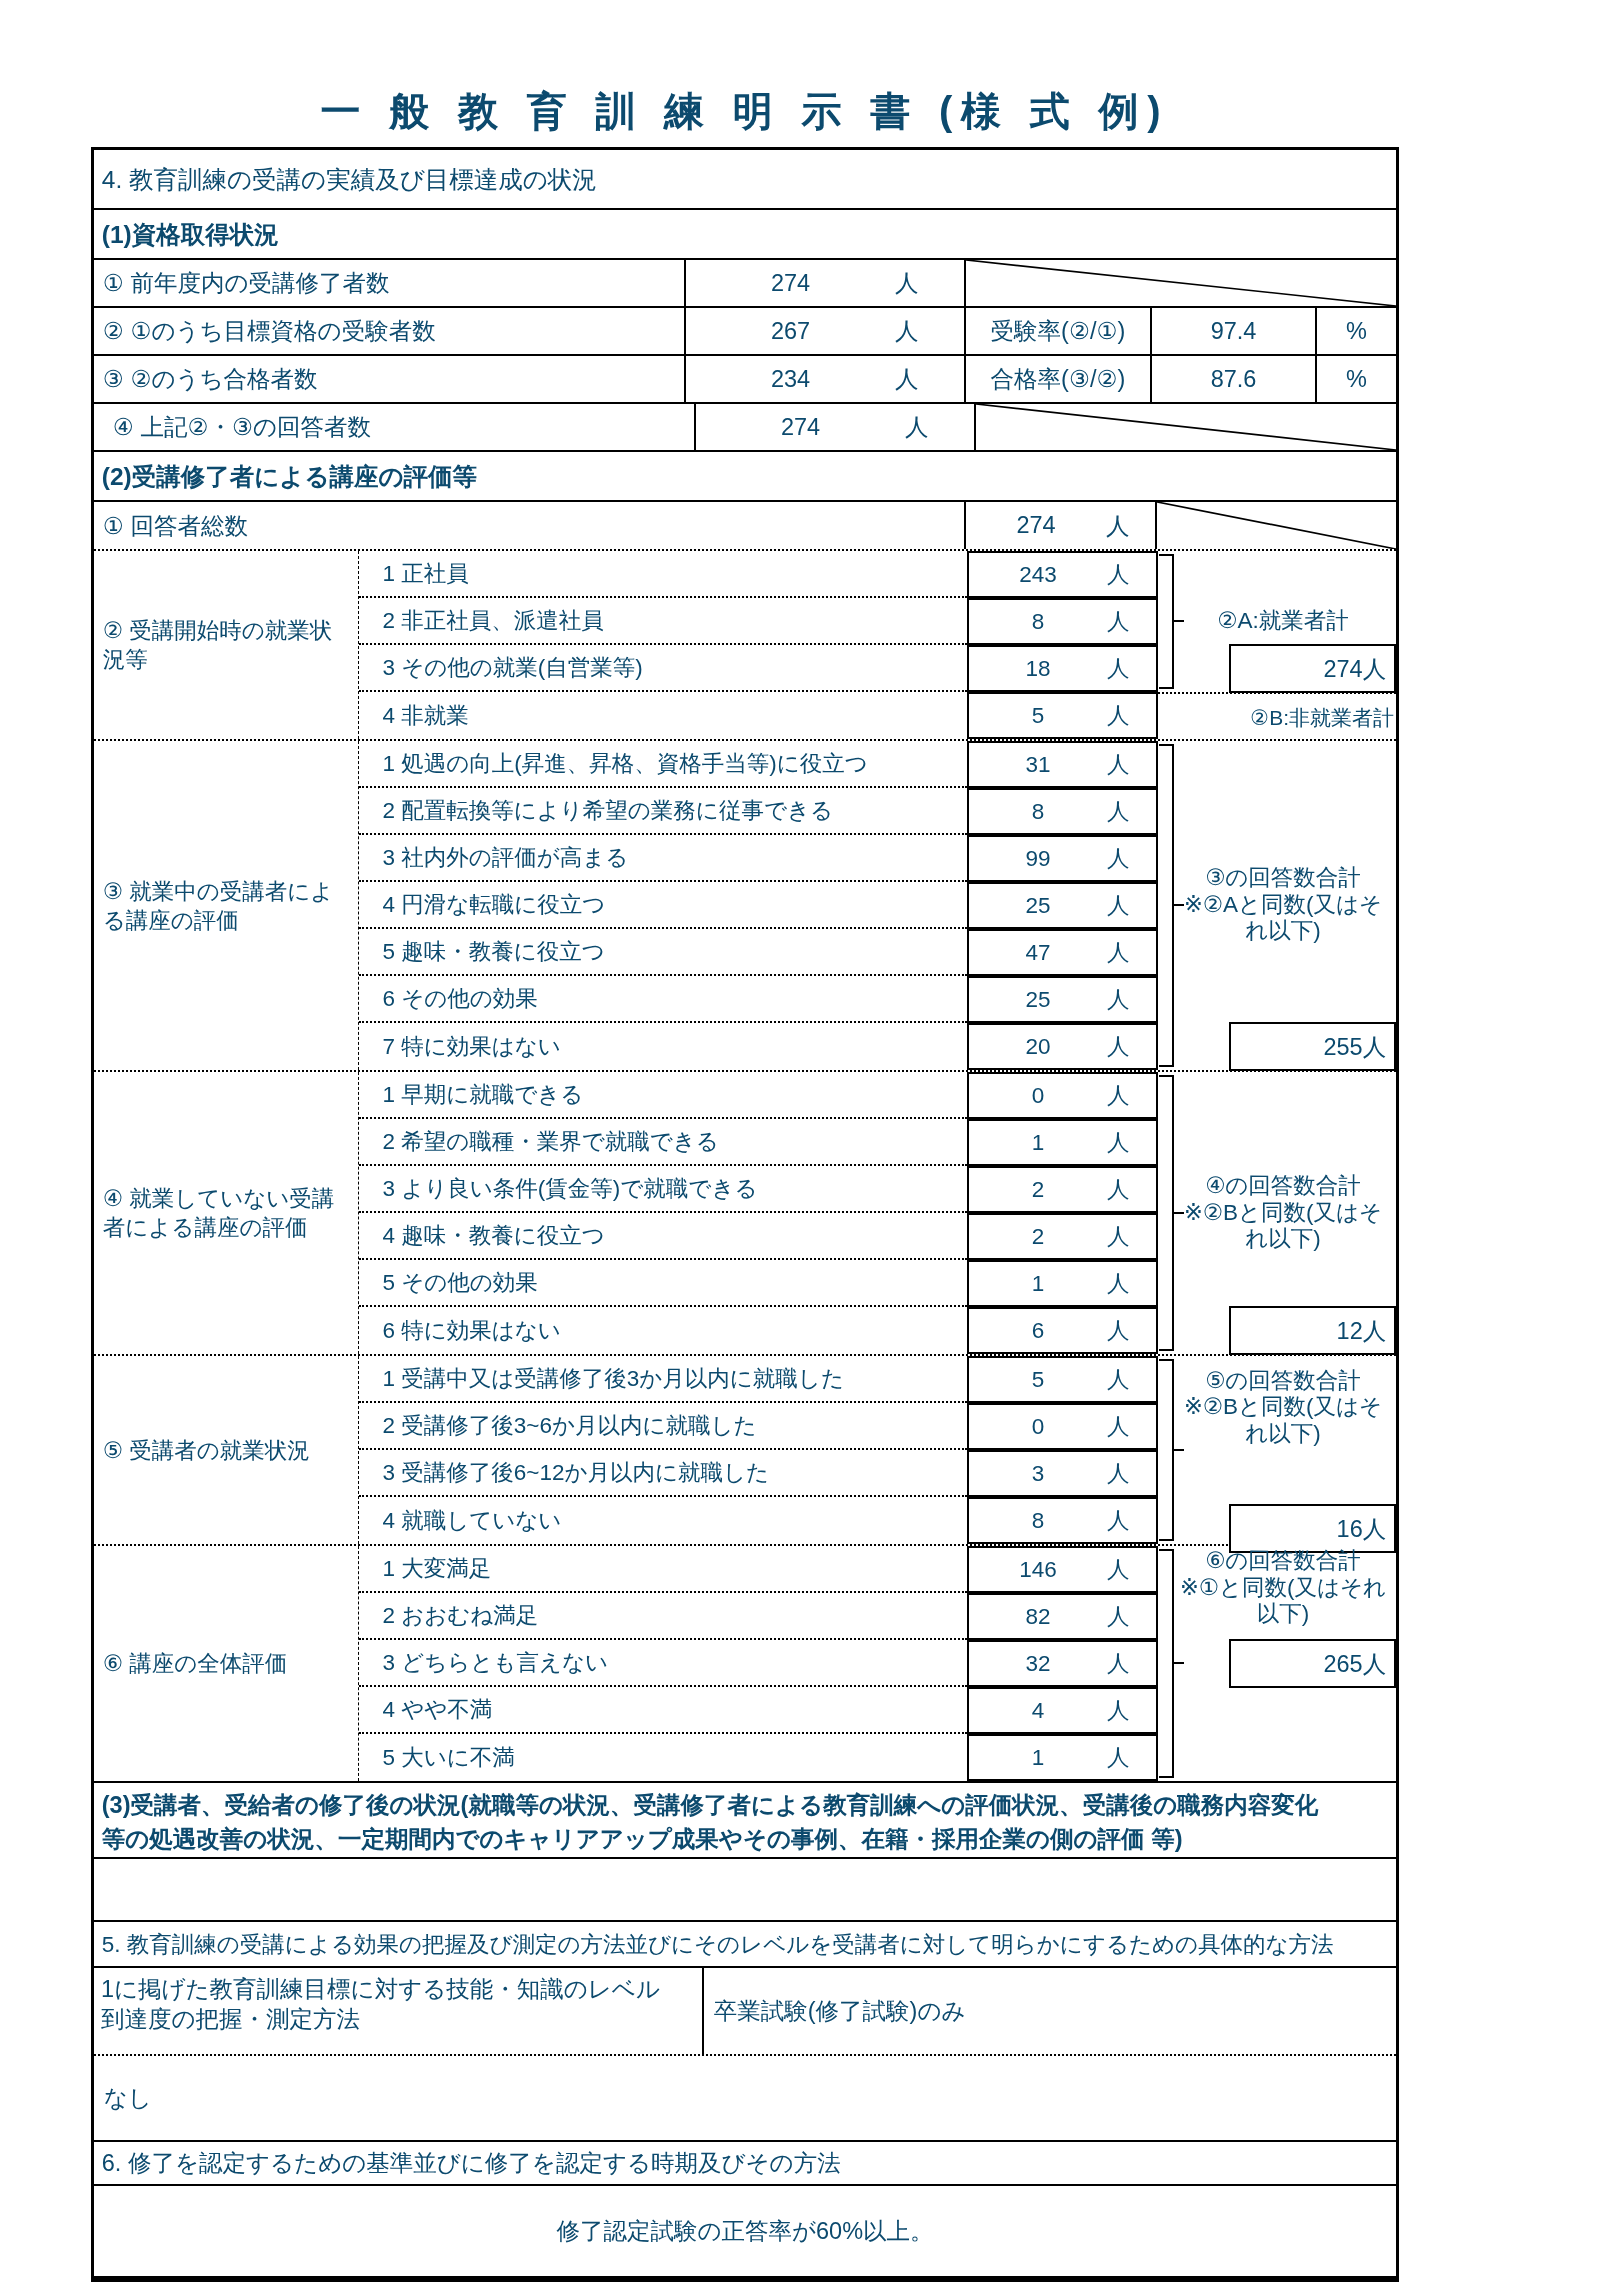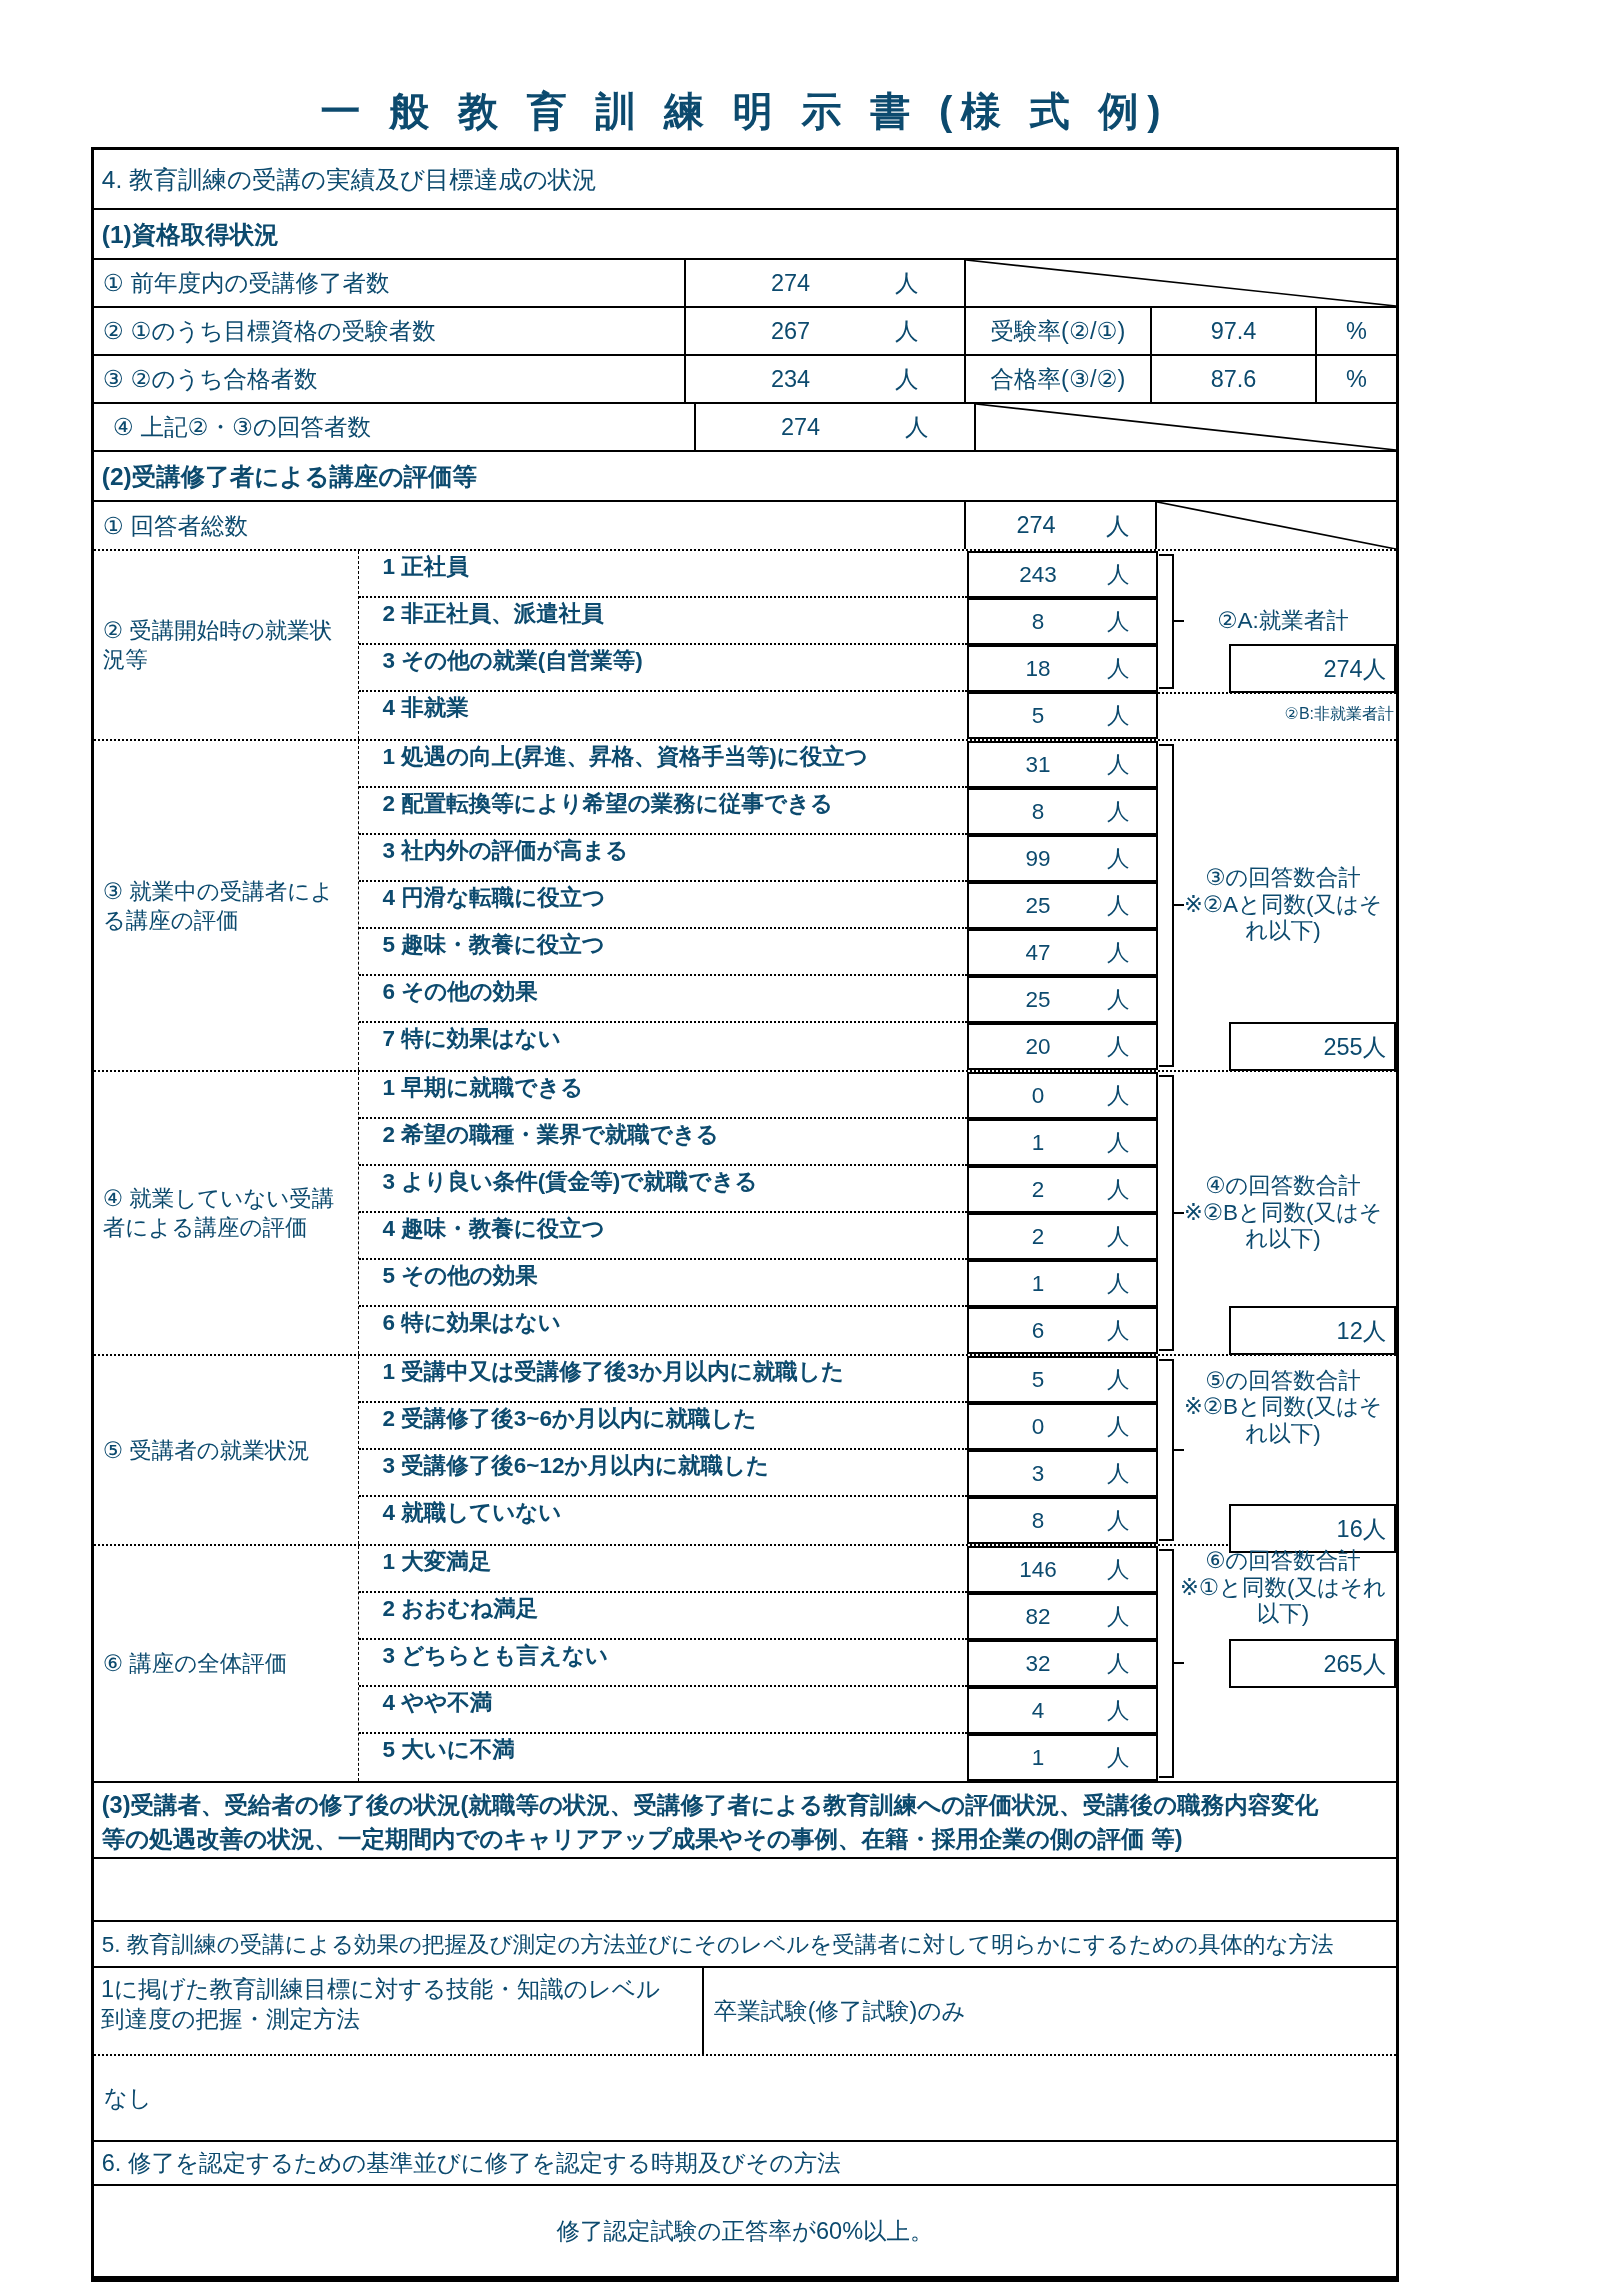--- a/index.html
+++ b/index.html
@@ -38,37 +38,37 @@
   .trow{box-sizing:border-box;display:flex;height:47px;font-size:23.5px;}
   .t-label{width:872px;box-sizing:border-box;display:flex;align-items:center;
            padding-left:8.8px;border-right:2px solid #000;}
   .t-value{width:191px;box-sizing:border-box;border-right:2px solid #000;
            display:flex;align-items:center;}
   .t-value .unit,.vcell .unit{width:49px;}
   .sect{display:flex;border-top:2px dotted #000;}
   .cat{width:265px;box-sizing:border-box;border-right:1px dashed #000;
        display:flex;align-items:center;padding:0 3.9px 0 8.8px;font-size:22.5px;line-height:29px;}
   .items{width:608px;display:flex;flex-direction:column;}
-  .item{height:47px;box-sizing:border-box;display:flex;align-items:flex-start;
-        padding-left:23.5px;font-size:22.5px;border-bottom:2px dotted #000;font-weight:bold;}
+  .item{height:47px;box-sizing:border-box;display:flex;align-items:center;
+        padding-left:23.5px;font-size:22.5px;border-bottom:2px dotted #000;}
   .item:last-child{border-bottom:none;}
   .vals{width:191px;display:flex;flex-direction:column;}
   .vcell{height:47px;box-sizing:border-box;border:2px solid #000;
          display:flex;align-items:center;font-size:22.5px;background:#fff;}
   .annot{flex:1;position:relative;font-size:22.5px;}
   .bracket{position:absolute;left:1px;width:14.7px;box-sizing:border-box;
            border:2px solid #000;border-left:none;}
   .bracket::after{content:"";position:absolute;right:-12.7px;top:calc(50% - 1px);
                   width:11.8px;border-top:2px solid #000;}
   .note{position:absolute;left:12px;right:0;text-align:center;white-space:pre-line;line-height:26.5px;}
   .sumbox{position:absolute;right:0;width:167px;height:49px;box-sizing:border-box;
           border:2.9px solid #000;display:flex;align-items:center;justify-content:flex-end;
           padding-right:7.8px;background:#fff;font-size:23.5px;}
   .adiv{position:absolute;left:0;right:0;border-top:2px dotted #000;}
-  .extra{position:absolute;right:2px;text-align:right;font-size:16px;}
+  .extra{position:absolute;right:2px;text-align:right;font-size:21px;}
   
   .emptybox{height:63px;box-sizing:border-box;border-bottom:2.9px solid #000;}
   .mrow{box-sizing:border-box;display:flex;height:86px;font-size:23.5px;}
   .mrow.mB{border-top:2px dotted #000;}
   .m-label{width:610px;box-sizing:border-box;border-right:2px solid #000;
            padding:5.9px 5.9px 0 6.9px;line-height:30px;white-space:pre-line;}
   .m-value{flex:1;display:flex;align-items:center;padding-left:9.8px;}
   .finalbox{height:90px;display:flex;align-items:center;justify-content:center;font-size:23.5px;}
 </style>
 </head>

